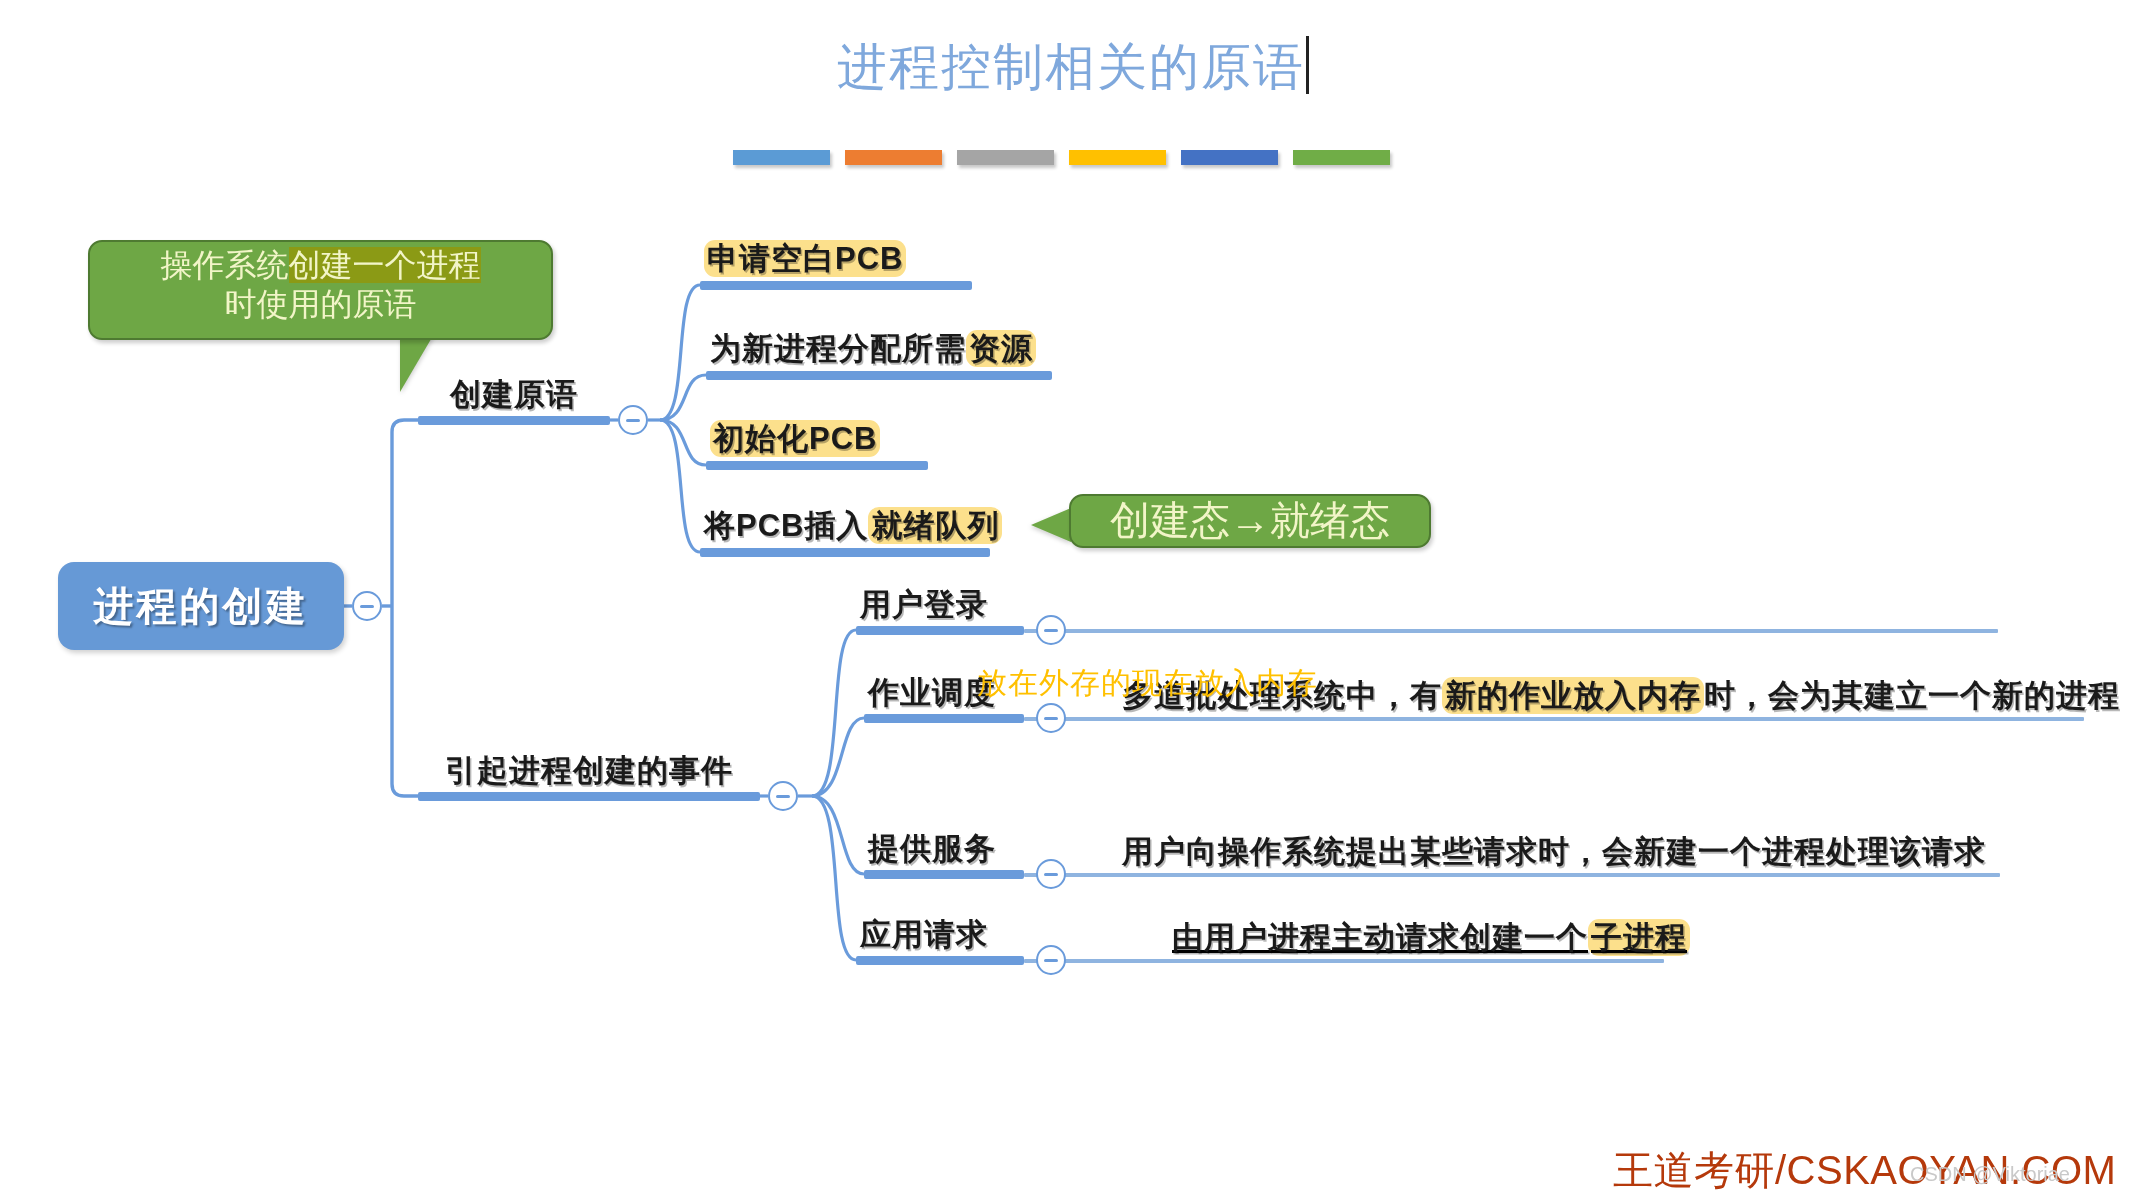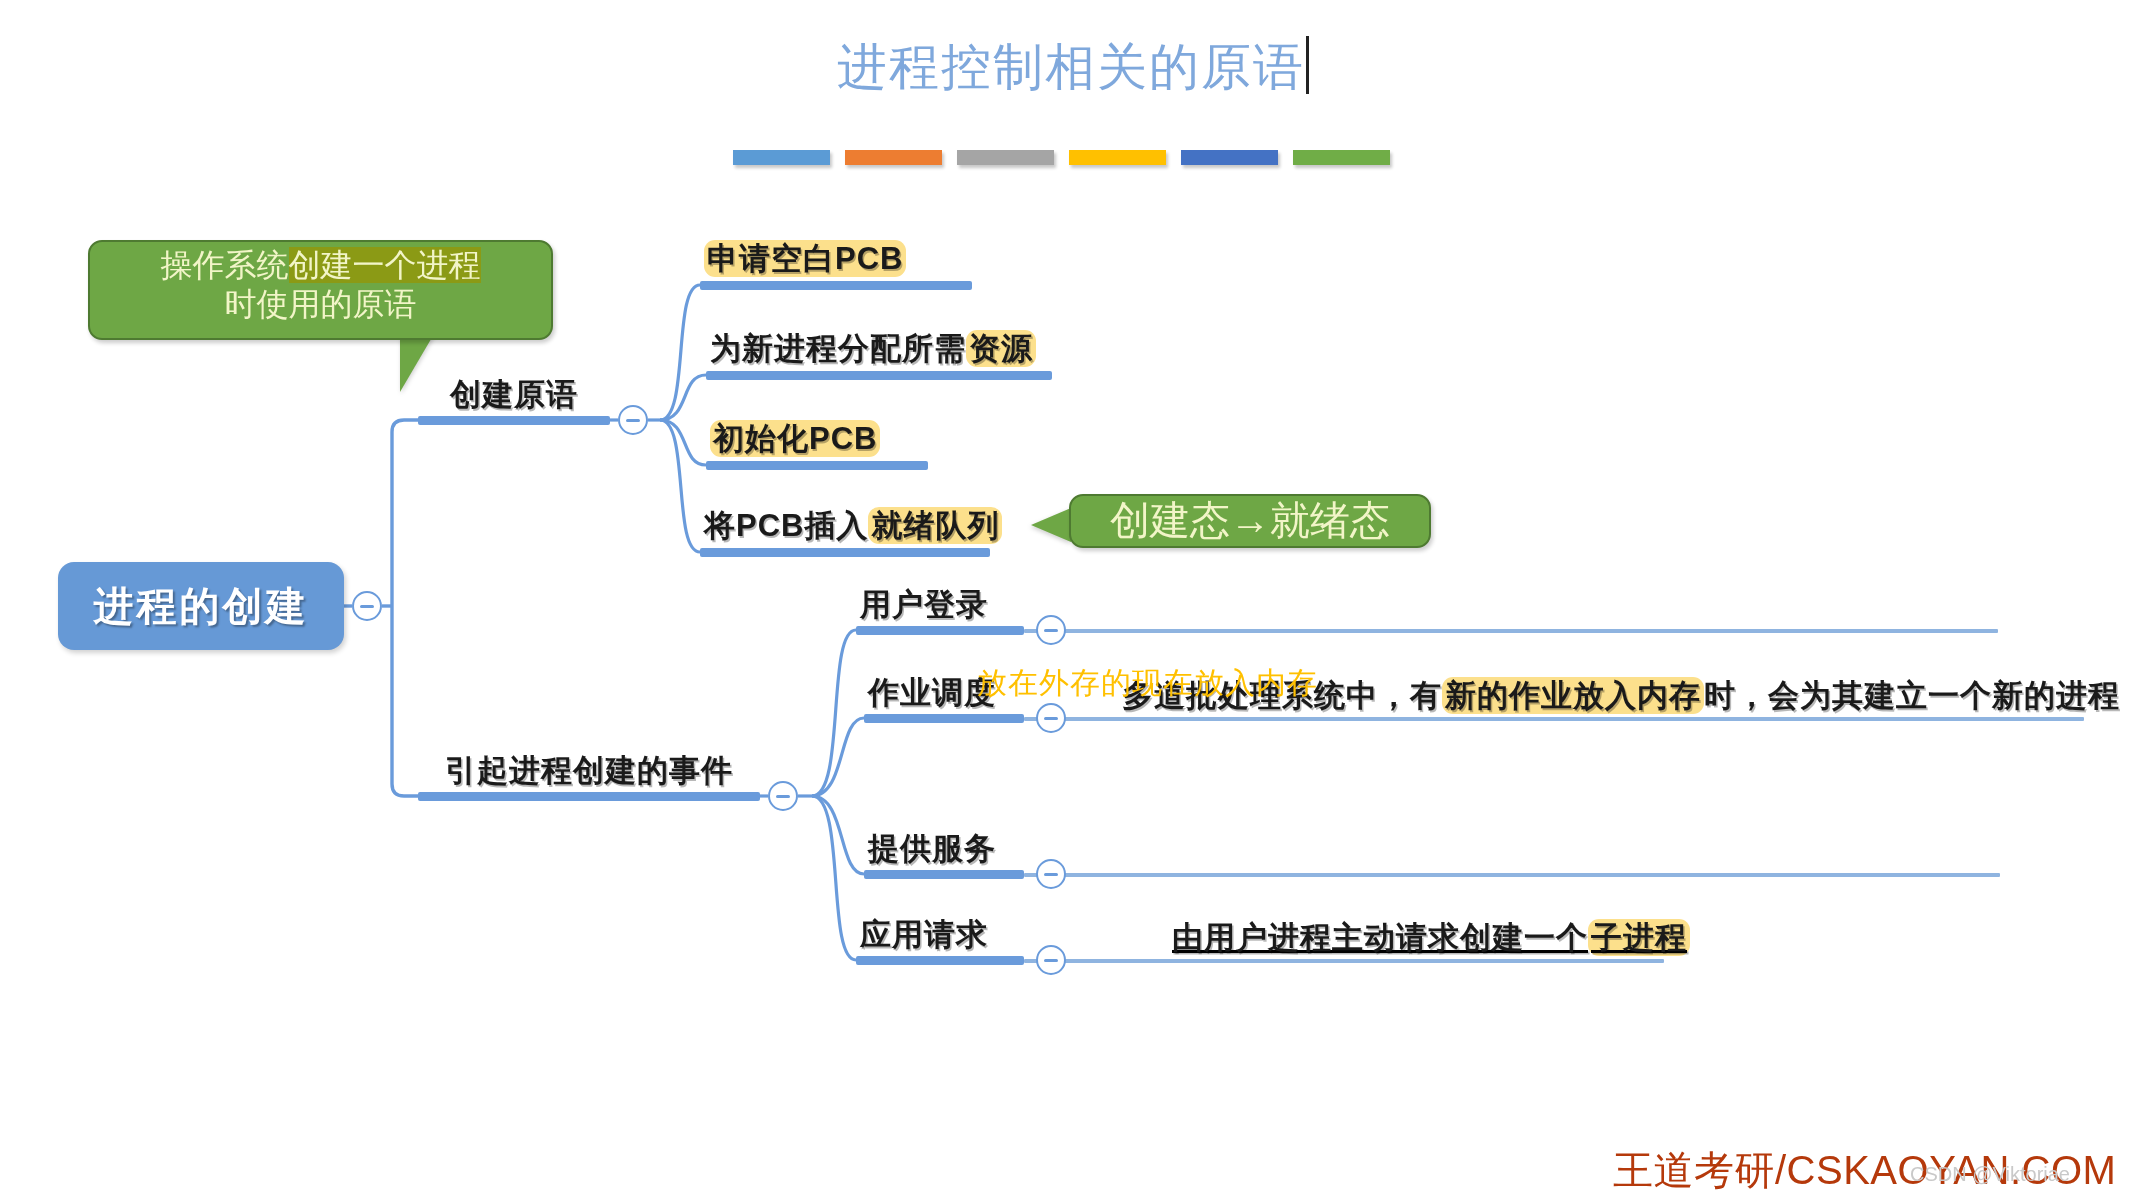--- a/index.html
+++ b/index.html
@@ -313,20 +313,23 @@
   </div>
   <div class="toggle" style="left:1036px; top:703px;"></div>
   <div class="node" style="left:1118px; top:675px;">
     <span class="node-text"><span>多道批处理系统中，有</span><span class="hl">新的作业放入内存</span><span>时，会为其建立一个新的进程</span></span>
   </div>
 
   <div class="node" style="left:864px; top:828px;">
     <span class="node-text" style="text-align:center; display:block;">提供服务</span>
   </div>
   <div class="toggle" style="left:1036px; top:859px;"></div>
+  <div class="node" style="left:1118px; top:831px;">
+    <span class="node-text"><span>用户向操作系统提出某些请求时，会新建一个进程处理该请求</span></span>
+  </div>
 
   <div class="node" style="left:856px; top:914px;">
     <span class="node-text" style="text-align:center; display:block;">应用请求</span>
   </div>
   <div class="toggle" style="left:1036px; top:945px;"></div>
   <div class="node" style="left:1168px; top:917px;text-decoration:underline;">
     <span class="node-text"><span>由用户进程主动请求创建一个</span><span class="hl">子进程</span></span>
   </div>
 
 </div>

